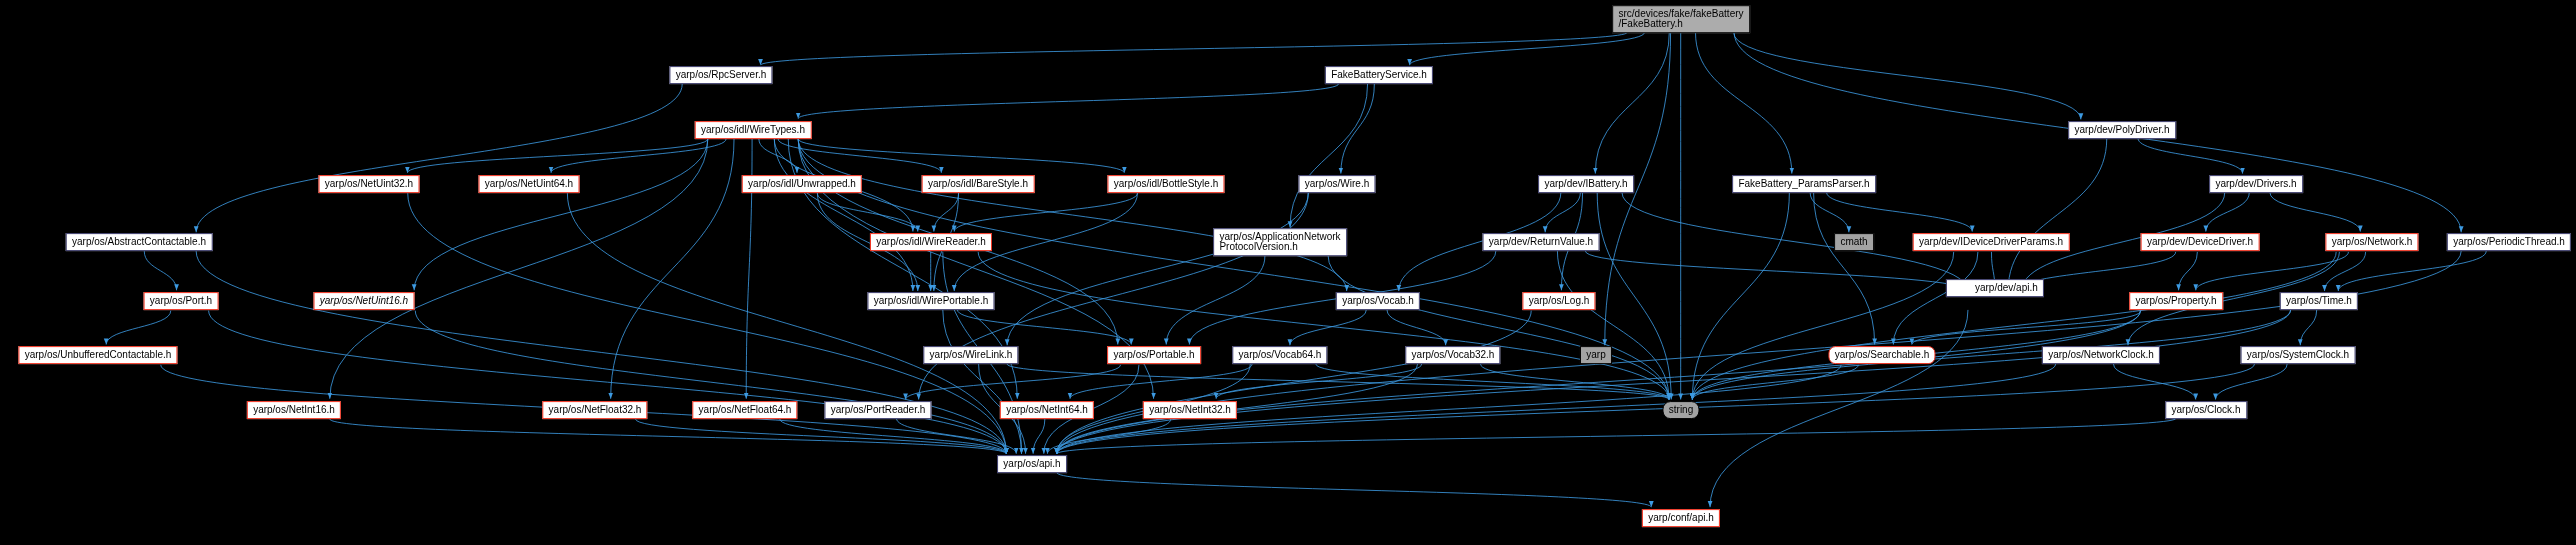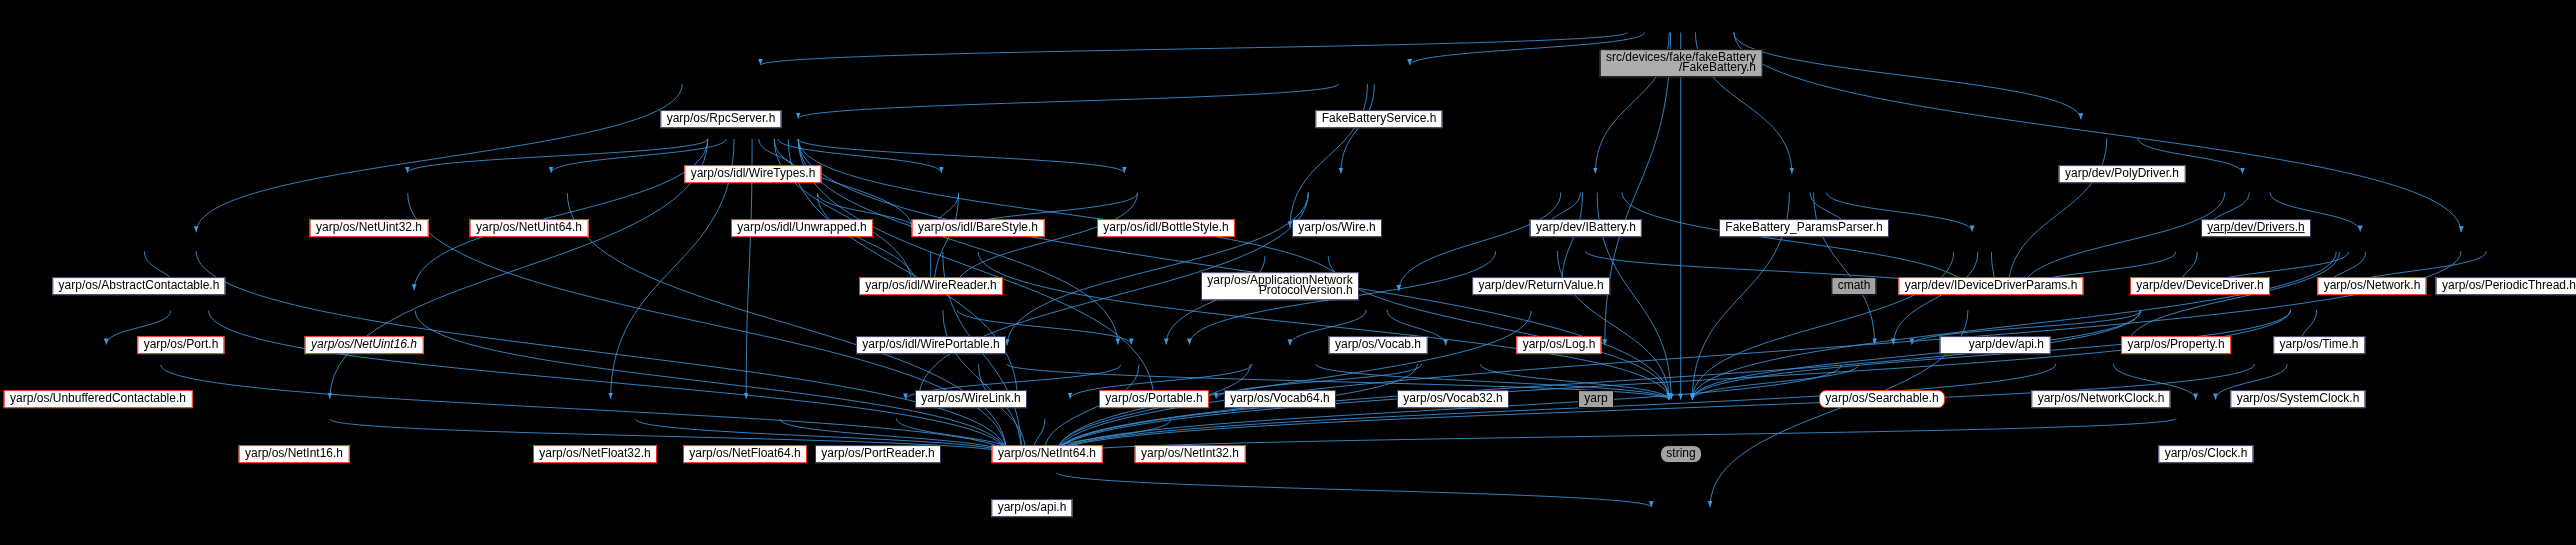--- a/index.html
+++ b/index.html
@@ -18,28 +18,27 @@
   #edges {
     position: absolute;
     left: 0; top: 0;
   }
   .node {
     position: absolute;
     transform: translate(-50%, -50%);
     background: var(--node-fill, #fff);
     border: 0.8px solid var(--node-border, #383868);
     color: var(--node-text, #000);
-    font-size: 12px;
+    font-size: 10px;
     line-height: 9.8px;
     padding: 3px 5.3px;
     white-space: pre;
-    text-align: right;
+    text-align: left;
     box-sizing: border-box;
     cursor: default;
-    margin-top: 44px;
   }
   .node.red {
     border: 1.5px solid var(--truncated-border, #f0301d);
   }
   .node.gray {
     background: var(--system-fill, #a3a3a3);
     border: 0.8px solid #000;
   }
   .node.root {
     background: var(--root-fill, #acacac);
@@ -179,37 +178,37 @@
       <div class="node red" style="left: 753px; top: 130px;">yarp/os/idl/WireTypes.h</div>
       <div class="node white" style="left: 2122px; top: 130px;">yarp/dev/PolyDriver.h</div>
       <div class="node red" style="left: 369px; top: 184px;">yarp/os/NetUint32.h</div>
       <div class="node red" style="left: 529px; top: 184px;">yarp/os/NetUint64.h</div>
       <div class="node red" style="left: 802px; top: 184px;">yarp/os/idl/Unwrapped.h</div>
       <div class="node red" style="left: 978px; top: 184px;">yarp/os/idl/BareStyle.h</div>
       <div class="node red" style="left: 1166px; top: 184px;">yarp/os/idl/BottleStyle.h</div>
       <div class="node white" style="left: 1337px; top: 184px;">yarp/os/Wire.h</div>
       <div class="node white" style="left: 1586px; top: 184px;">yarp/dev/IBattery.h</div>
       <div class="node white" style="left: 1804px; top: 184px;">FakeBattery_ParamsParser.h</div>
-      <div class="node white" style="left: 2256px; top: 184px; text-decoration: underline;">yarp/dev/Drivers.h</div>
+      <div class="node white" style="left: 2256px; top: 184px;">yarp/dev/Drivers.h</div>
       <div class="node white" style="left: 139px; top: 242px;">yarp/os/AbstractContactable.h</div>
       <div class="node red" style="left: 931px; top: 242px;">yarp/os/idl/WireReader.h</div>
       <div class="node white" style="left: 1280px; top: 242px;">yarp/os/ApplicationNetwork
 ProtocolVersion.h</div>
       <div class="node white" style="left: 1541px; top: 242px;">yarp/dev/ReturnValue.h</div>
       <div class="node gray" style="left: 1854px; top: 242px;">cmath</div>
       <div class="node red" style="left: 1991px; top: 242px;">yarp/dev/IDeviceDriverParams.h</div>
       <div class="node red" style="left: 2200px; top: 242px;">yarp/dev/DeviceDriver.h</div>
       <div class="node red" style="left: 2372px; top: 242px;">yarp/os/Network.h</div>
       <div class="node white" style="left: 2509px; top: 242px;">yarp/os/PeriodicThread.h</div>
       <div class="node red" style="left: 181px; top: 301px;">yarp/os/Port.h</div>
       <div class="node red" style="left: 364px; top: 301px; font-style: italic;">yarp/os/NetUint16.h</div>
       <div class="node white" style="left: 931px; top: 301px;">yarp/os/idl/WirePortable.h</div>
       <div class="node white" style="left: 1378px; top: 301px;">yarp/os/Vocab.h</div>
       <div class="node red" style="left: 1559px; top: 301px;">yarp/os/Log.h</div>
-      <div class="node white" style="left: 1995px; top: 301px; padding-left: 28px;">yarp/dev/api.h</div>
+      <div class="node white" style="left: 1995px; top: 288px; padding-left: 28px;">yarp/dev/api.h</div>
       <div class="node red" style="left: 2176px; top: 301px;">yarp/os/Property.h</div>
       <div class="node white" style="left: 2319px; top: 301px;">yarp/os/Time.h</div>
       <div class="node red" style="left: 98px; top: 355px;">yarp/os/UnbufferedContactable.h</div>
       <div class="node white" style="left: 971px; top: 355px;">yarp/os/WireLink.h</div>
       <div class="node red" style="left: 1154px; top: 355px;">yarp/os/Portable.h</div>
       <div class="node white" style="left: 1280px; top: 355px;">yarp/os/Vocab64.h</div>
       <div class="node white" style="left: 1453px; top: 355px;">yarp/os/Vocab32.h</div>
       <div class="node gray" style="left: 1596px; top: 355px;">yarp</div>
       <div class="node red" style="left: 1882px; top: 355px; border-radius: 7px;">yarp/os/Searchable.h</div>
       <div class="node white" style="left: 2101px; top: 355px;">yarp/os/NetworkClock.h</div>

